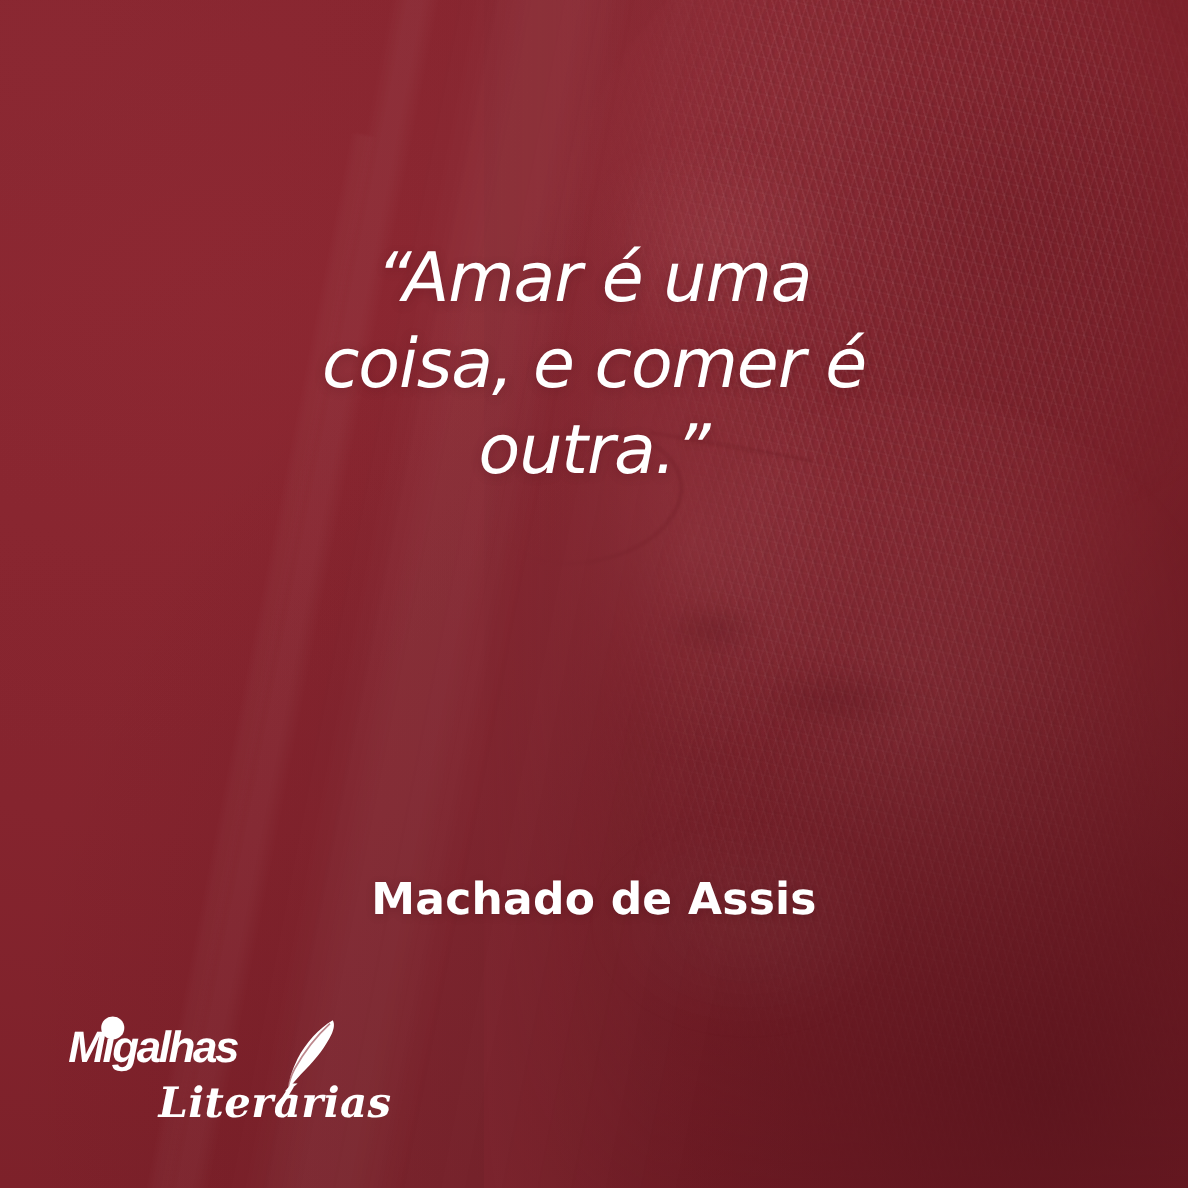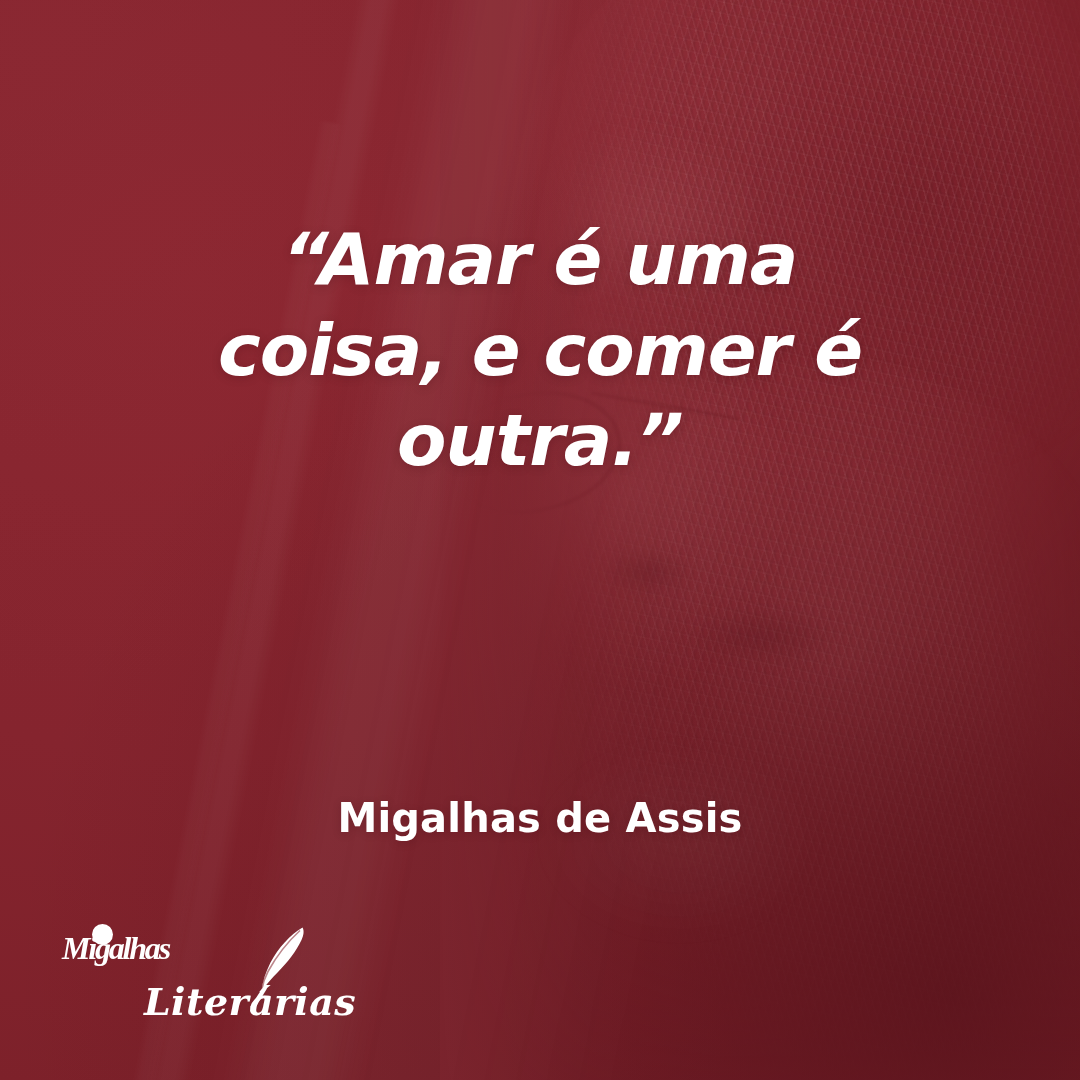--- a/index.html
+++ b/index.html
@@ -263,22 +263,22 @@
 
   .quote {
     position: absolute;
     left: 0;
     right: 0;
     top: 214px;
     padding: 0 120px;
     text-align: center;
     font-family: "DejaVu Sans", "Liberation Sans", sans-serif;
     font-style: italic;
-    font-weight: 700;
-    font-size: 72px;
+    font-weight: 400;
+    font-size: 62px;
     line-height: 1.26;
     letter-spacing: -1px;
     color: #ffffff;
     text-shadow: 0 2px 10px rgba(60,10,16,0.22);
     white-space: pre-line;
   }
 
   .author {
     position: absolute;
     left: 0;
@@ -298,24 +298,24 @@
     position: absolute;
     left: 62px;
     bottom: 52px;
     width: 300px;
     height: 100px;
   }
   .logo-word {
     position: absolute;
     left: 0;
     top: 4px;
-    font-family: Liberation Serif, serif;
+    font-family: Liberation Sans, sans-serif;
     font-weight: 700;
     font-style: italic;
-    font-size: 32px;
+    font-size: 40px;
     letter-spacing: -2.2px;
     color: #ffffff;
     line-height: 1;
   }
   .logo-dot {
     position: absolute;
     left: 30px;
     top: -4px;
     width: 21px;
     height: 21px;
@@ -381,21 +381,21 @@
     <div class="streak s3"></div>
     <div class="glow-blob"></div>
   </div>
 
   <div class="content">
 
     <div class="quote">“Amar é uma
 coisa, e comer é
 outra.”</div>
 
-    <div class="author">Migalhas de Assis</div>
+    <div class="author">Machado de Assis</div>
 
     <div class="logo">
       <div class="logo-word">Migalhas</div>
       <div class="logo-dot"></div>
 
       <div class="logo-quill">
         <svg viewBox="0 0 72 86" width="72" height="86" aria-hidden="true">
           <g fill="#ffffff">
 
             <path d="M62.5 3.5

